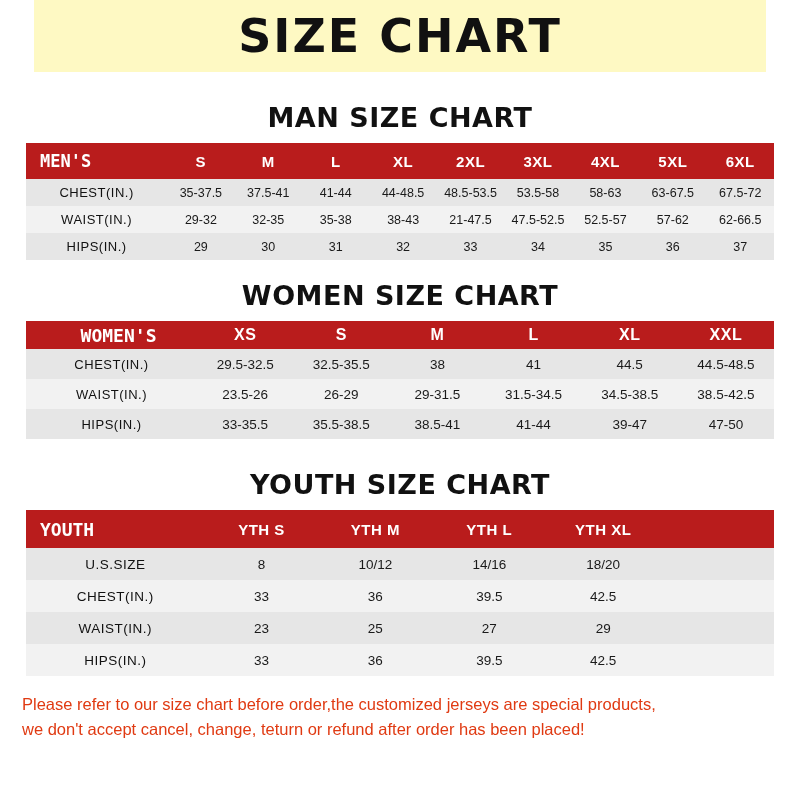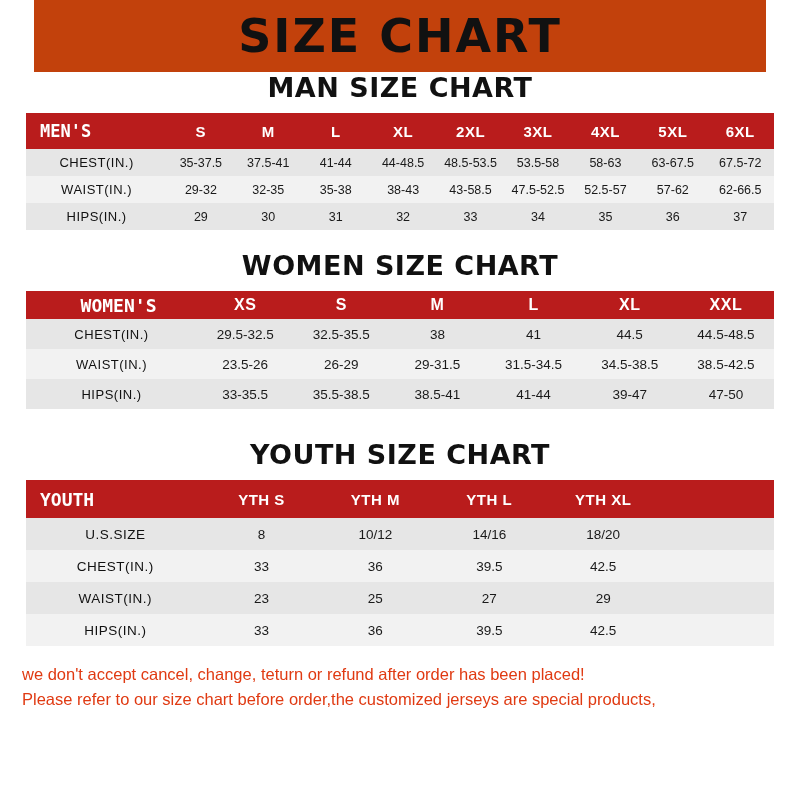--- a/index.html
+++ b/index.html
@@ -17,21 +17,21 @@
     position: relative;
     width: 800px;
     height: 800px;
     box-sizing: border-box;
   }
 
   
   .banner {
     position: relative;
     height: 72px;
-    background: #c2410c;
+    background: #fef9c3;
     display: flex;
     align-items: center;
     justify-content: center;
   }
   .banner-notch-left,
   .banner-notch-right {
     position: absolute;
     top: 0;
     width: 34px;
     height: 72px;
@@ -52,21 +52,21 @@
 
   
   .section-title {
     text-align: center;
     font-family: "DejaVu Sans", sans-serif;
     font-weight: bold;
     font-size: 27px;
     letter-spacing: 0.5px;
     color: #111111;
   }
-  .sec-man   { margin-top: 0; }
+  .sec-man   { margin-top: 30px; }
   .sec-women { margin-top: 20px; }
   .sec-youth { margin-top: 30px; }
 
   
   .table-wrap {
     margin: 10px 26px 0 26px;
   }
   table.size-table {
     width: 100%;
     border-collapse: collapse;
@@ -169,21 +169,21 @@
           <td>58-63</td>
           <td>63-67.5</td>
           <td>67.5-72</td>
         </tr>
         <tr class="even">
           <td class="rowlabel">WAIST(IN.)</td>
           <td>29-32</td>
           <td>32-35</td>
           <td>35-38</td>
           <td>38-43</td>
-          <td>43-58.5</td>
+          <td>21-47.5</td>
           <td>47.5-52.5</td>
           <td>52.5-57</td>
           <td>57-62</td>
           <td>62-66.5</td>
         </tr>
         <tr class="odd">
           <td class="rowlabel">HIPS(IN.)</td>
           <td>29</td>
           <td>30</td>
           <td>31</td>
@@ -288,17 +288,17 @@
           <td>36</td>
           <td>39.5</td>
           <td>42.5</td>
           <td></td>
         </tr>
       </tbody>
     </table>
   </div>
 
   <div class="footer-note">
+    <span class="footer-line">Please refer to our size chart before order,the customized jerseys are special products,</span>
     <span class="footer-line">we don't accept cancel, change, teturn or refund after order has been placed!</span>
-    <span class="footer-line">Please refer to our size chart before order,the customized jerseys are special products,</span>
   </div>
 
 </div>
 
 </body></html>

